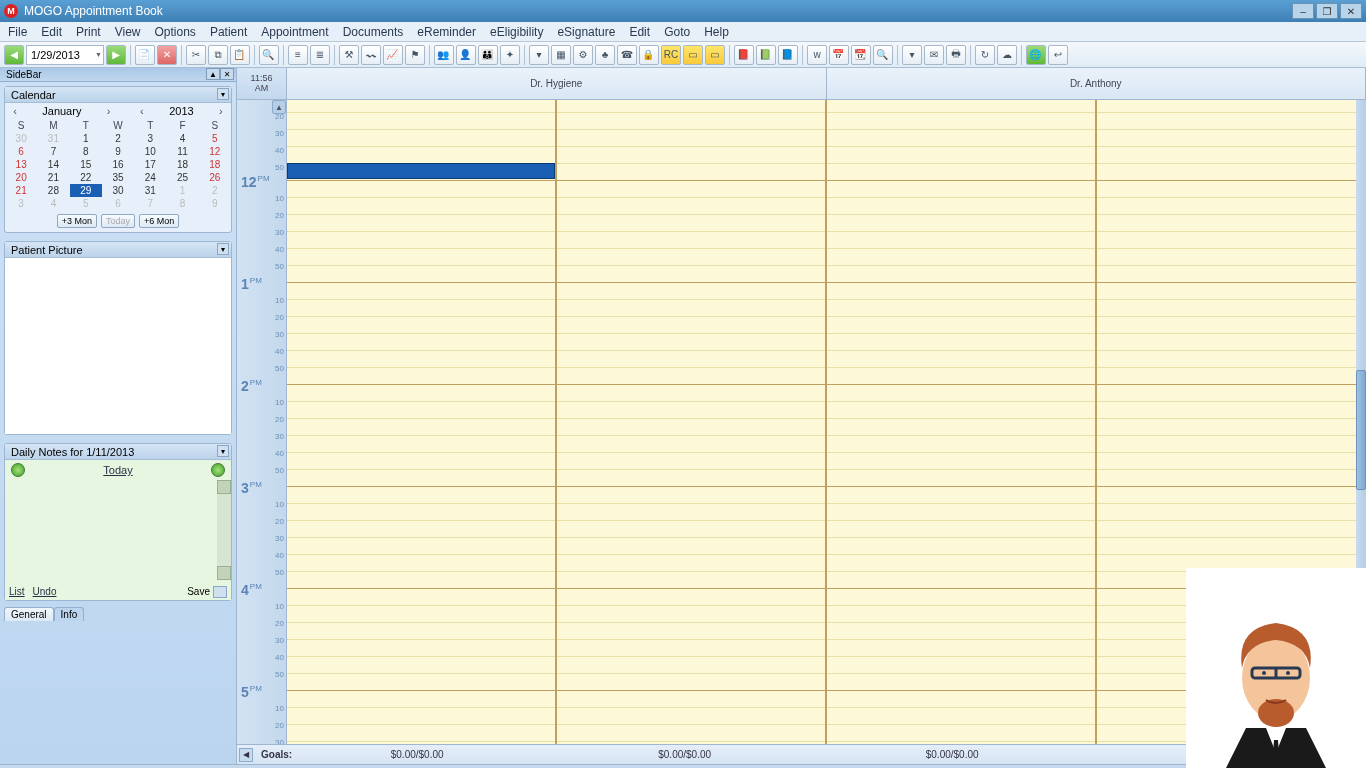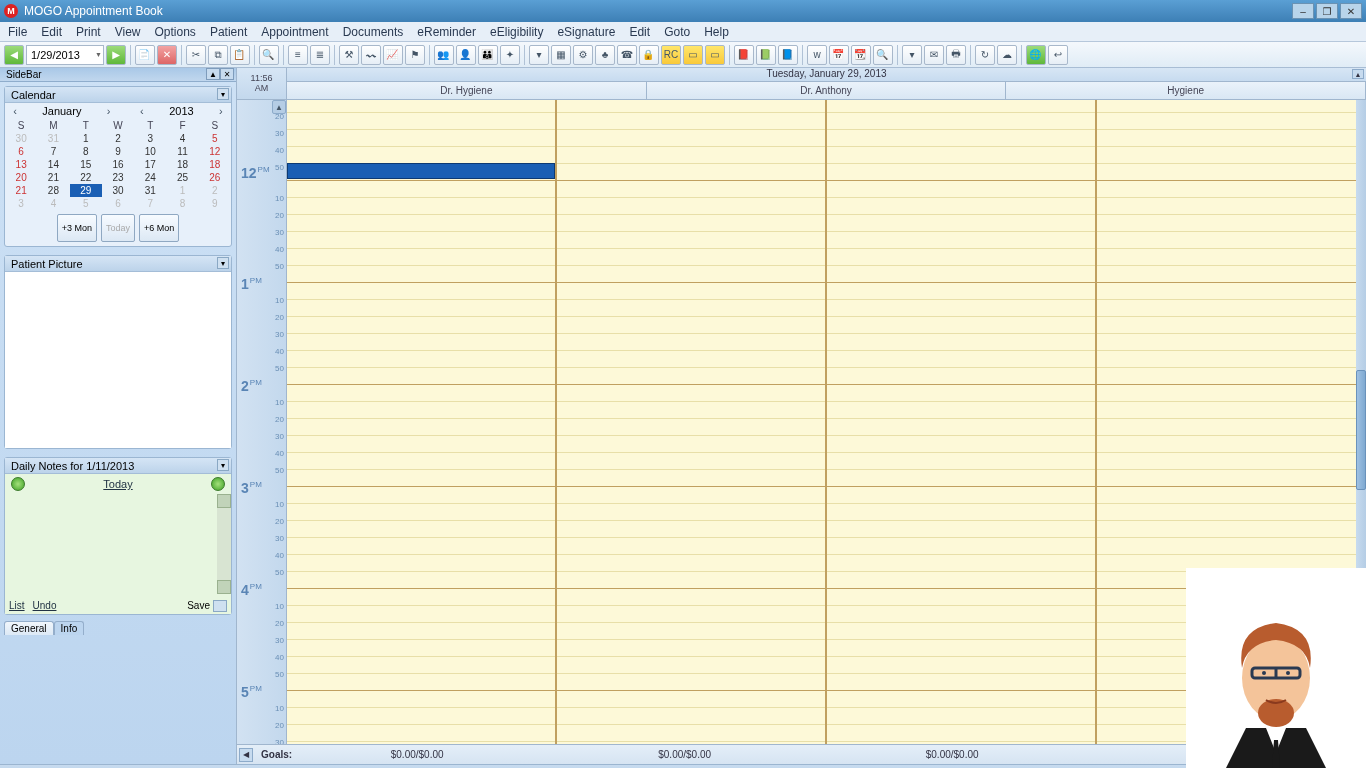--- a/index.html
+++ b/index.html
@@ -41,21 +41,21 @@
 .cal-nav { display:flex; align-items:center; justify-content:space-between; padding: 2px 4px; font-size:11px; }
 .cal-nav .navbtn { width:12px; text-align:center; color:#456; cursor:default; }
 .cal-nav .lbl { font-weight: normal; }
 .cal-grid { width:100%; font-size:10px; border-collapse:collapse; }
 .cal-grid th { font-weight:normal; color:#445; padding:1px 0; }
 .cal-grid td { text-align:center; padding:1px 0; color:#333; }
 .cal-grid td.dim { color:#bbb; }
 .cal-grid td.red { color:#c33; }
 .cal-grid td.sel { background:#1a5fb4; color:#fff; }
 .cal-btns { display:flex; justify-content:center; gap:4px; padding:4px; }
-.cal-btns button { font-size:9px; padding:8px 4px; border:1px solid #8fa8c2; background:linear-gradient(#f7fbff,#dce8f4); border-radius:2px; }
+.cal-btns button { font-size:9px; padding:1px 4px; border:1px solid #8fa8c2; background:linear-gradient(#f7fbff,#dce8f4); border-radius:2px; }
 .cal-btns button.dim { color:#aaa; }
 
 
 .patpic-body { height: 176px; background:#fff; }
 
 
 .daily-body { height: 140px; background:#e7f6e0; position:relative; }
 .daily-top { display:flex; align-items:center; justify-content:space-between; padding:3px 6px; }
 .daily-top .navc { width:14px; height:14px; border-radius:7px; background:radial-gradient(#a4e07c,#3ea024); border:1px solid #3a7a2a; }
 .daily-top .today { font-size:11px; text-decoration:underline; color:#234; }
@@ -258,21 +258,21 @@
               <td class="">15</td>
               <td class="">16</td>
               <td class="">17</td>
               <td class="">18</td>
               <td class="red">18</td>
             </tr>
             <tr>
               <td class="red">20</td>
               <td class="">21</td>
               <td class="">22</td>
-              <td class="">23</td>
+              <td class="">35</td>
               <td class="">24</td>
               <td class="">25</td>
               <td class="red">26</td>
             </tr>
             <tr>
               <td class="red">21</td>
               <td class="">28</td>
               <td class="sel">29</td>
               <td class="">30</td>
               <td class="">31</td>
@@ -336,39 +336,34 @@
     </div>
   </div>
 
   <div class="schedule">
     <div class="sched-header">
       <div class="sched-corner">
         <span>11:56</span>
         <span>AM</span>
       </div>
       <div class="sched-date-row">
-        <div class="sched-date">
-          <span>Tuesday, January 29, 2013</span>
-          <div class="upbtn">▲</div>
-        </div>
         <div class="sched-cols" id="sched-cols">
             <div class="sched-col-h">Dr. Hygiene</div>
             <div class="sched-col-h">Dr. Anthony</div>
-            <div class="sched-col-h">Hygiene</div>
           </div>
       </div>
     </div>
     <div class="sched-body">
       <div class="gutter" id="gutter">
         <div class="scrollup">▲</div>
       <div class="minute-label" style="top: 12px;">20</div>
           <div class="minute-label" style="top: 29px;">30</div>
           <div class="minute-label" style="top: 46px;">40</div>
           <div class="minute-label" style="top: 63px;">50</div>
-          <div class="hour-label" style="top: 65px;">12<span class="ampm">PM</span></div>
+          <div class="hour-label" style="top: 74px;">12<span class="ampm">PM</span></div>
           <div class="minute-label" style="top: 94px;">10</div>
           <div class="minute-label" style="top: 111px;">20</div>
           <div class="minute-label" style="top: 128px;">30</div>
           <div class="minute-label" style="top: 145px;">40</div>
           <div class="minute-label" style="top: 162px;">50</div>
           <div class="hour-label" style="top: 176px;">1<span class="ampm">PM</span></div>
           <div class="minute-label" style="top: 196px;">10</div>
           <div class="minute-label" style="top: 213px;">20</div>
           <div class="minute-label" style="top: 230px;">30</div>
           <div class="minute-label" style="top: 247px;">40</div>

